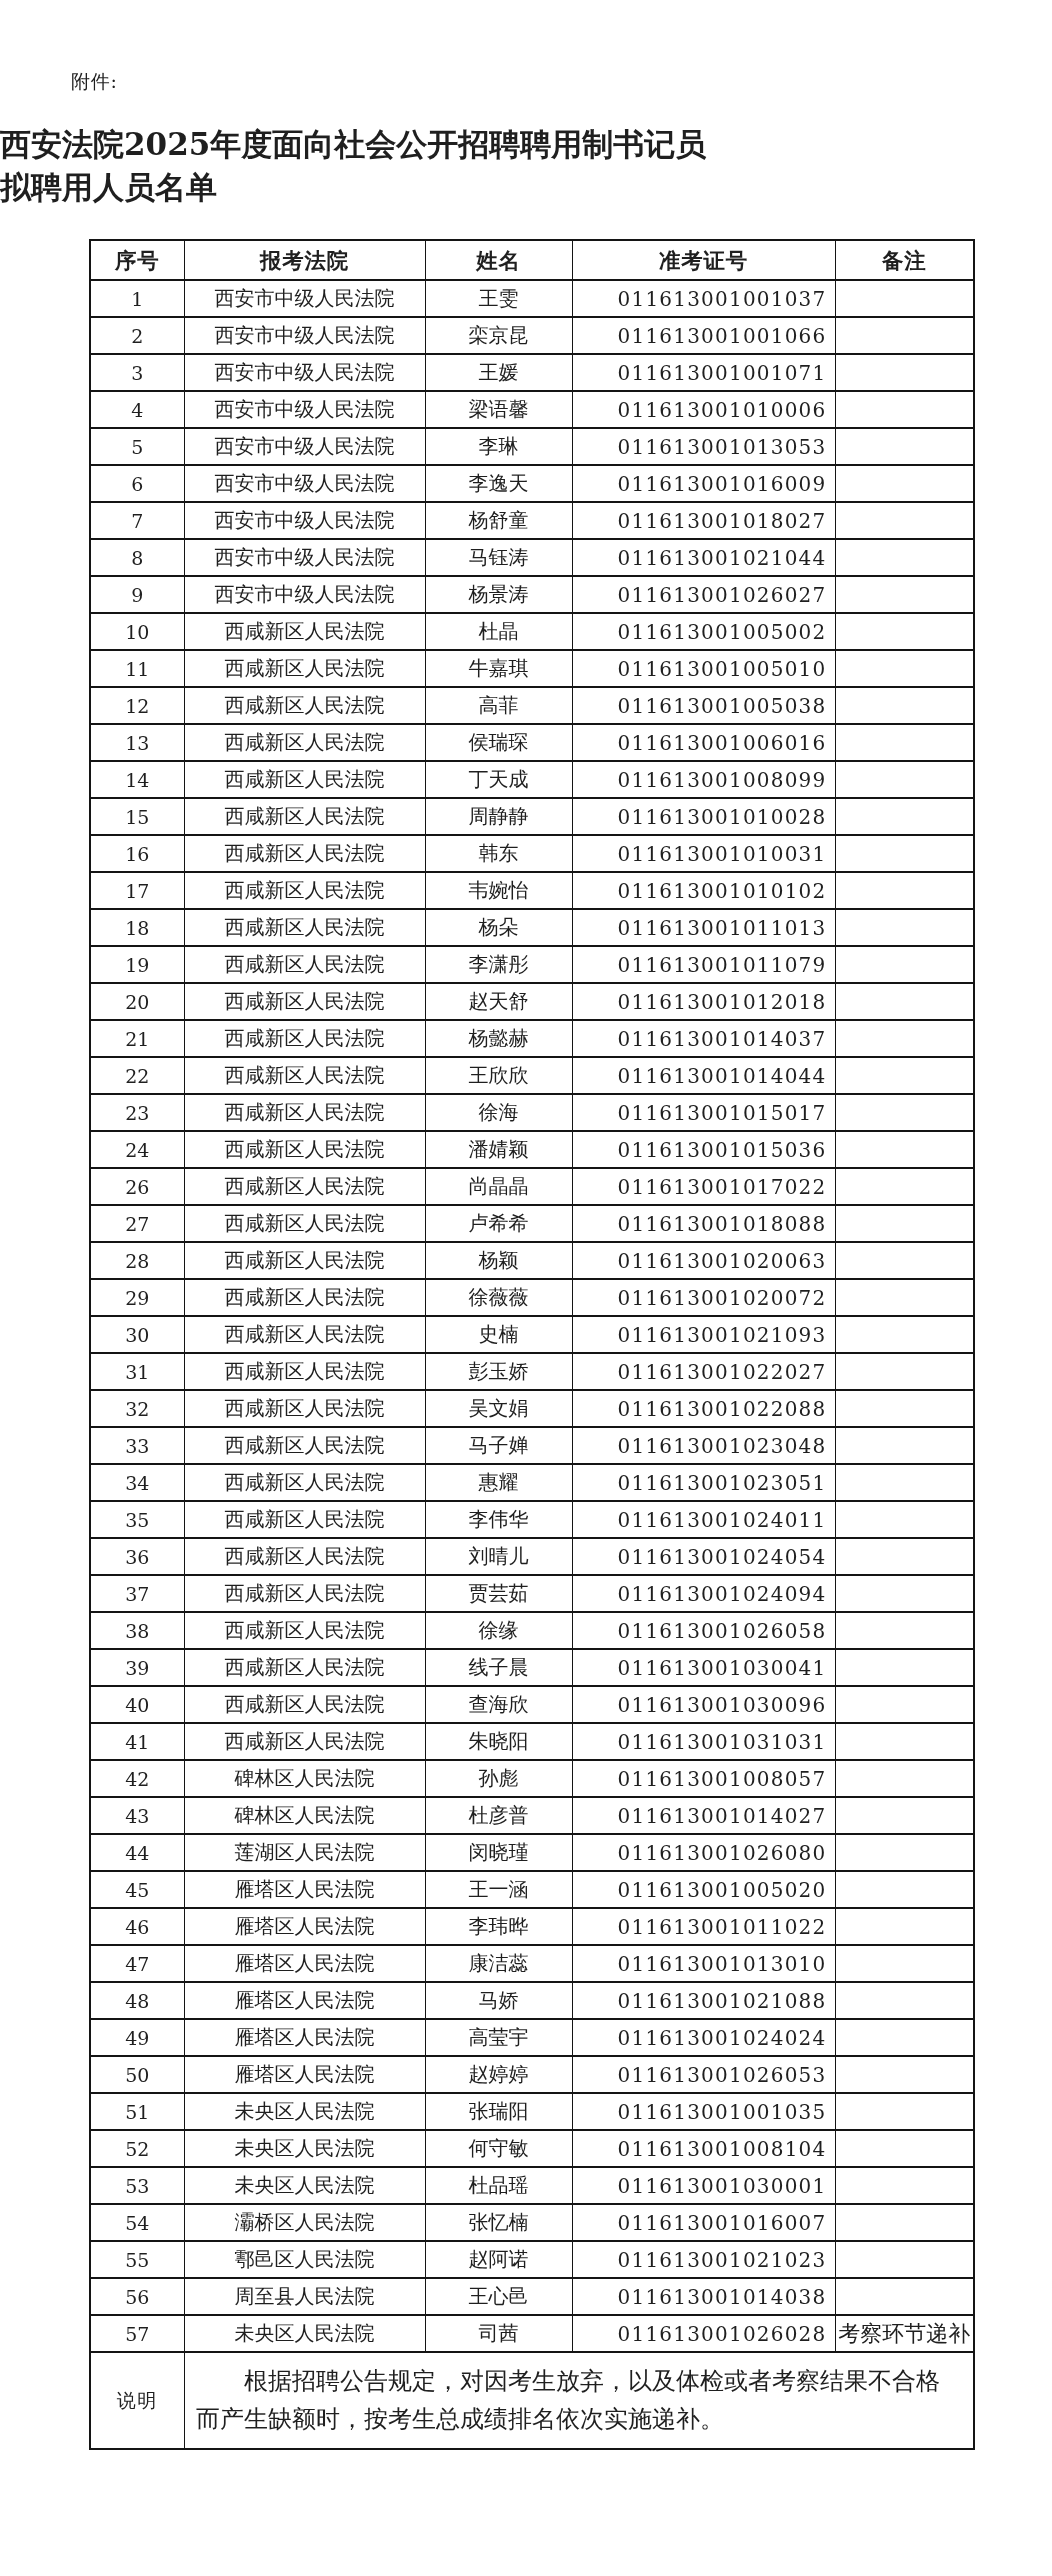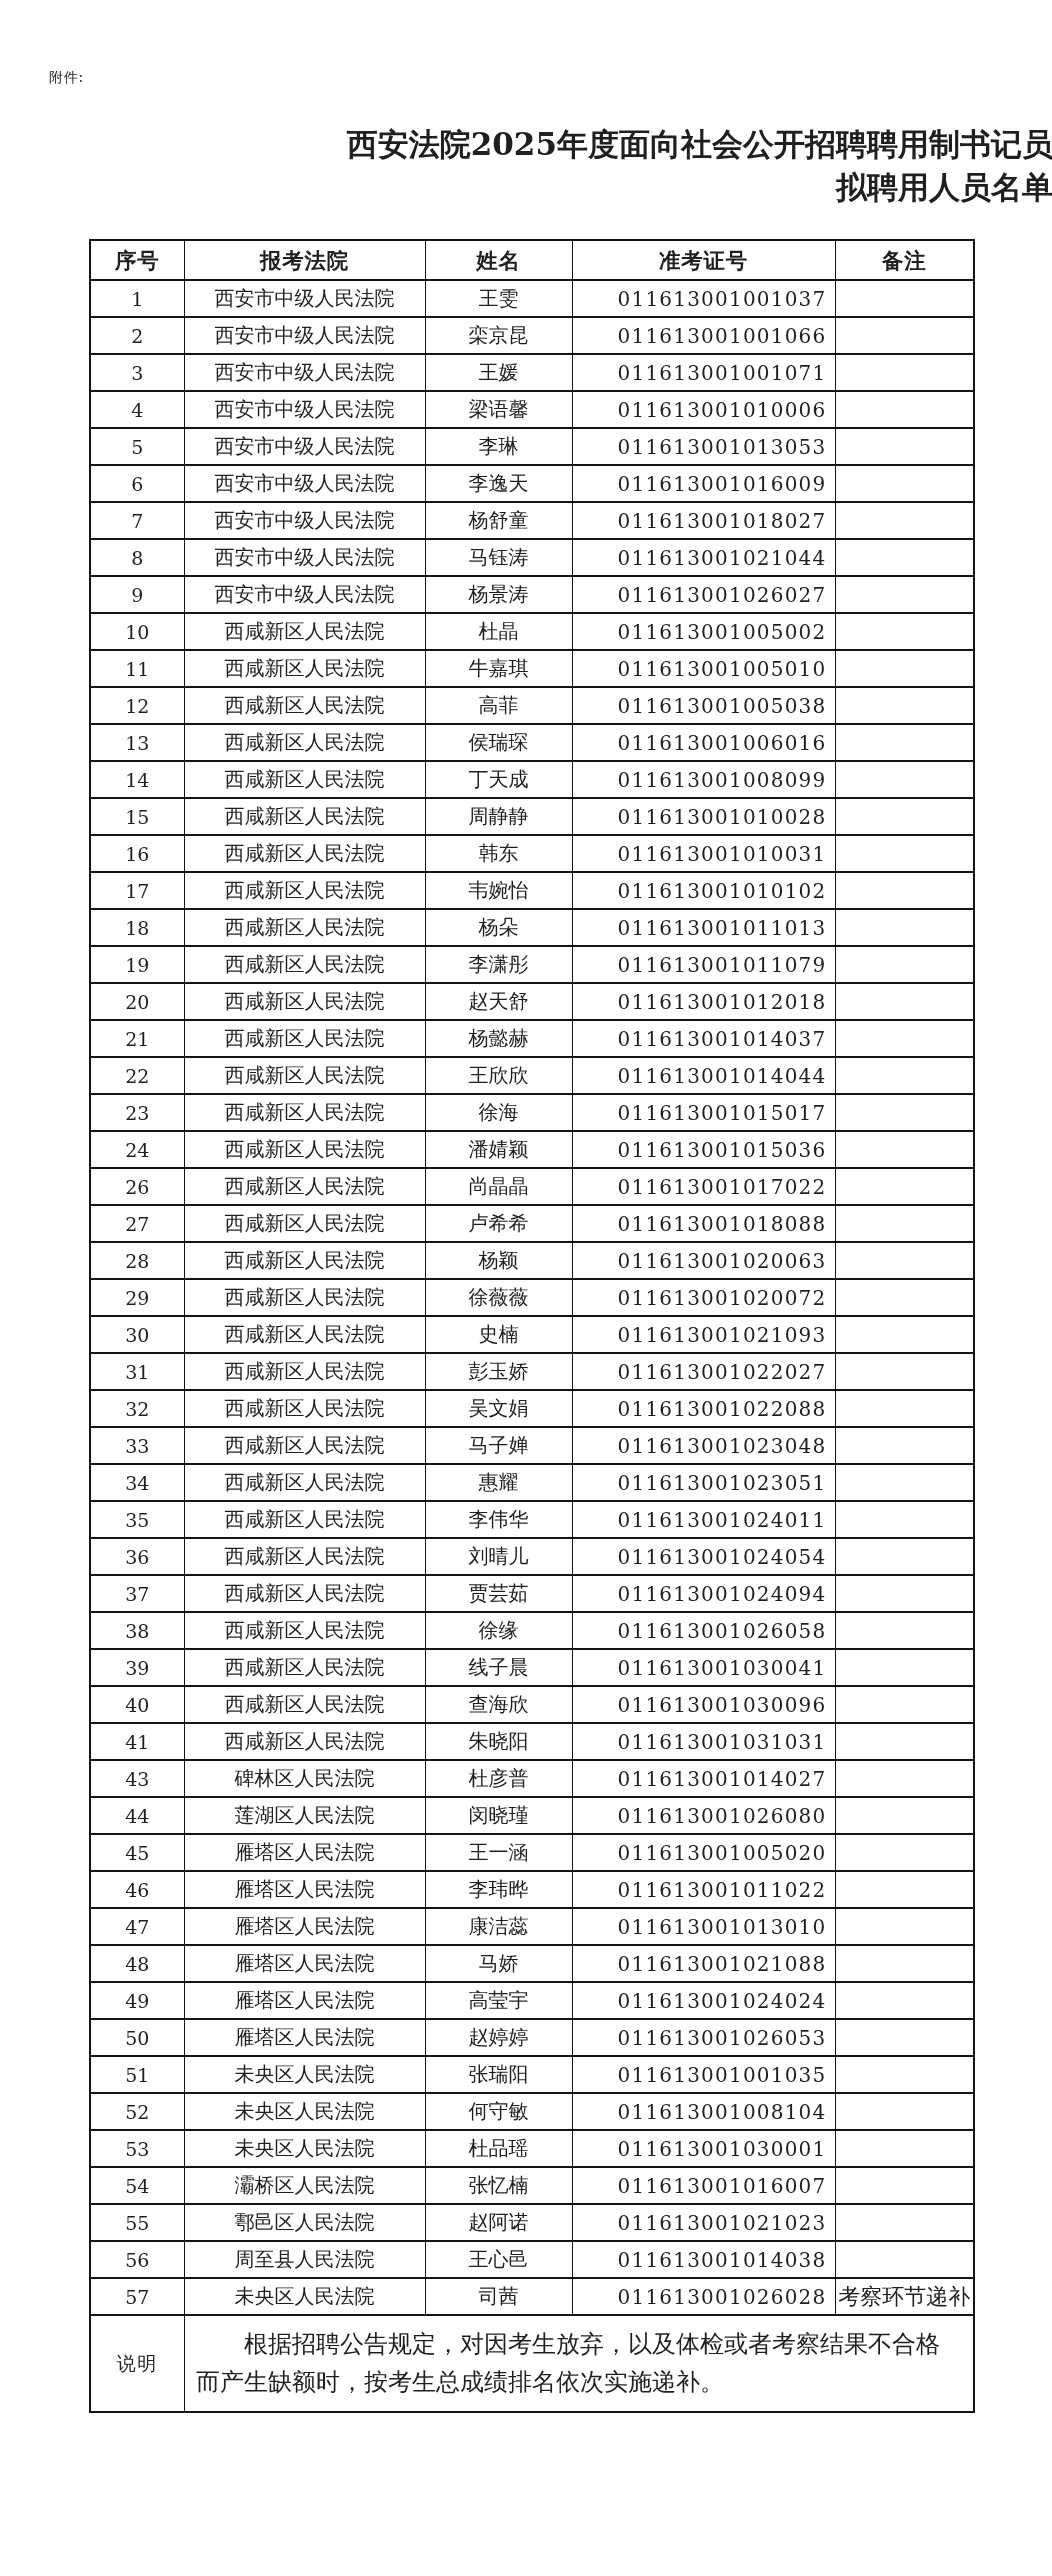--- a/index.html
+++ b/index.html
@@ -11,31 +11,31 @@
   }
   .page {
     position: relative;
     width: 1053px;
     height: 2576px;
     background: #ffffff;
     overflow: hidden;
   }
   .attachment {
     position: absolute;
-    left: 49px;
+    left: 71px;
     top: 69px;
-    font-size: 14px;
+    font-size: 19px;
     letter-spacing: 0.8px;
   }
   .title {
     position: absolute;
     top: 123px;
     left: 0;
     width: 1053px;
-    text-align: right;
+    text-align: left;
     font-weight: bold;
     font-size: 31px;
     line-height: 1.38;
   }
   .doc-table {
     position: absolute;
     top: 239px;
     left: 89px;
     width: 884px;
     border-collapse: collapse;
@@ -386,20 +386,27 @@
           <td class="c-remark"></td>
         </tr>
         <tr>
           <td class="c-no">41</td>
           <td class="c-court">西咸新区人民法院</td>
           <td class="c-name">朱晓阳</td>
           <td class="c-ticket">011613001031031</td>
           <td class="c-remark"></td>
         </tr>
         <tr>
+          <td class="c-no">42</td>
+          <td class="c-court">碑林区人民法院</td>
+          <td class="c-name">孙彪</td>
+          <td class="c-ticket">011613001008057</td>
+          <td class="c-remark"></td>
+        </tr>
+        <tr>
           <td class="c-no">43</td>
           <td class="c-court">碑林区人民法院</td>
           <td class="c-name">杜彦普</td>
           <td class="c-ticket">011613001014027</td>
           <td class="c-remark"></td>
         </tr>
         <tr>
           <td class="c-no">44</td>
           <td class="c-court">莲湖区人民法院</td>
           <td class="c-name">闵晓瑾</td>

